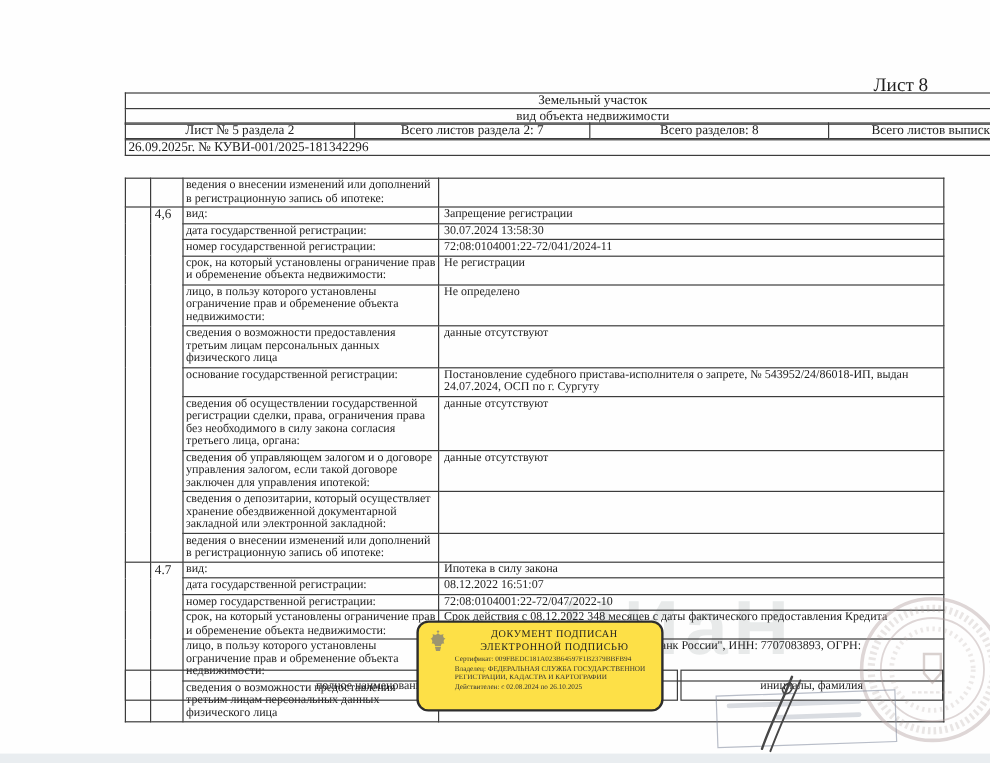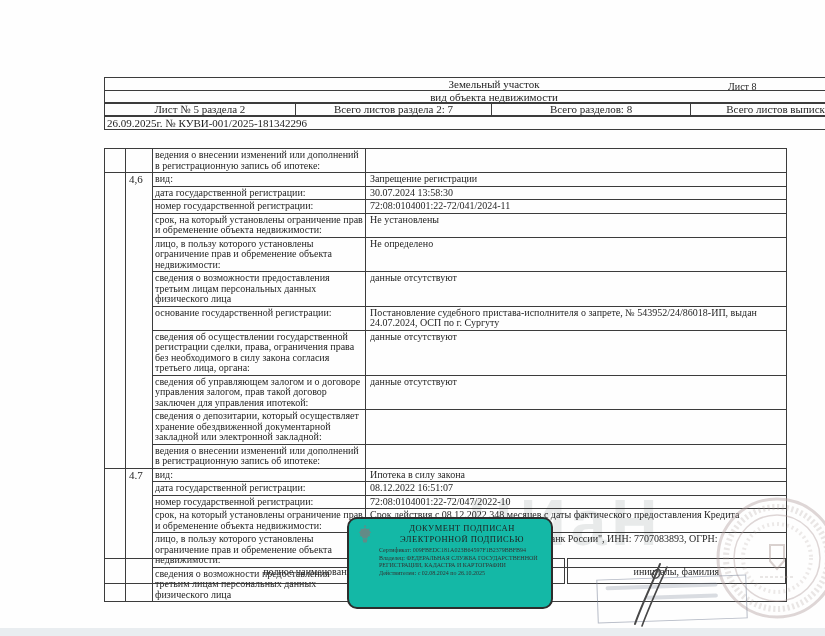--- a/index.html
+++ b/index.html
@@ -1,39 +1,39 @@
 <!DOCTYPE html>
 <html><head>
 <meta charset="utf-8">
 <style>
   html,body{margin:0;padding:0;background:#ffffff;}
   .canvas{position:relative;width:825px;height:636px;background:#fefefe;overflow:hidden;
           font-family:"Liberation Serif", serif;color:#1f1f1f;}
   .abs{position:absolute;}
   
-  .sheet-label{left:728px;top:81px;font-size:10px;z-index:2;}
+  .sheet-label{left:728px;top:63px;font-size:16px;z-index:2;}
   table{border-collapse:collapse;table-layout:fixed;}
   .hdr{left:104px;width:780px;font-size:11px;z-index:2;background:transparent;}
   .hdr td{border:1px solid #3c3c3c;padding:0 2px;height:12px;line-height:12px;overflow:hidden;white-space:nowrap;}
   .t1{top:77px;} .t1 td{text-align:center;}
   .t2{top:102px;} .t2 td{text-align:center;}
   .t3{top:116px;} .t3 td{text-align:left;}
   .t4{top:129px;}
   
   .main{left:104px;top:148px;width:682px;font-size:10px;z-index:2;padding-left:40px;}
   .main td{border:1px solid #3c3c3c;vertical-align:top;line-height:10.5px;padding:1px 2px;}
   .main td.num{font-size:11px;padding-left:3px;}
   .main td.val{padding-left:4px;}
   
   .footer{left:104px;top:558px;width:682px;height:26px;display:flex;z-index:2;font-size:10px;}
   .fcell{border:1px solid #3c3c3c;text-align:center;line-height:26px;overflow:hidden;}
   .fcell.left{width:460px;}
   .fcell.right{width:218px;margin-left:2px;}
   
-  .stampbox{left:347px;top:517px;width:206px;height:92px;background:#14b8a6;
+  .stampbox{left:347px;top:517px;width:206px;height:76px;background:#fde047;
             border:2px solid #2d2d2d;border-radius:10px;z-index:5;box-sizing:border-box;
             padding:4px 6px 2px 30px;}
   .stampbox .big{font-size:8.5px;text-align:center;letter-spacing:.5px;line-height:10.5px;}
   .stampbox .small{font-size:6px;line-height:7.5px;color:#333;white-space:nowrap;overflow:hidden;}
   .eagle{position:absolute;left:6px;top:5px;width:20px;height:22px;opacity:.75;}
   
   .watermark{left:468px;top:486px;font-family:"Liberation Sans",sans-serif;font-weight:bold;
              font-size:64px;letter-spacing:5px;color:#d7dbdb;opacity:.55;z-index:1;}
   .seal{left:702px;top:483px;width:150px;height:150px;z-index:3;opacity:.42;}
   .bailiff{left:597px;top:577px;width:150px;height:44px;border:1px solid rgba(125,135,155,.55);
@@ -115,40 +115,40 @@
     <tr>
       <td>дата государственной регистрации:</td>
       <td class="val">30.07.2024 13:58:30</td>
     </tr>
     <tr>
       <td>номер государственной регистрации:</td>
       <td class="val">72:08:0104001:22-72/041/2024-11</td>
     </tr>
     <tr>
       <td>срок, на который установлены ограничение прав и обременение объекта недвижимости:</td>
-      <td class="val">Не установлены</td>
+      <td class="val">Не регистрации</td>
     </tr>
     <tr>
       <td>лицо, в пользу которого установлены ограничение прав и обременение объекта недвижимости:</td>
       <td class="val">Не определено</td>
     </tr>
     <tr>
       <td>сведения о возможности предоставления третьим лицам персональных данных физического лица</td>
       <td class="val">данные отсутствуют</td>
     </tr>
     <tr>
       <td>основание государственной регистрации:</td>
       <td class="val">Постановление судебного пристава-исполнителя о запрете, № 543952/24/86018-ИП, выдан 24.07.2024, ОСП по г. Сургуту</td>
     </tr>
     <tr>
       <td>сведения об осуществлении государственной регистрации сделки, права, ограничения права без необходимого в силу закона согласия третьего лица, органа:</td>
       <td class="val">данные отсутствуют</td>
     </tr>
     <tr>
-      <td>сведения об управляющем залогом и о договоре управления залогом, прав такой договор заключен для управления ипотекой:</td>
+      <td>сведения об управляющем залогом и о договоре управления залогом, если такой договоре заключен для управления ипотекой:</td>
       <td class="val">данные отсутствуют</td>
     </tr>
     <tr>
       <td>сведения о депозитарии, который осуществляет хранение обездвиженной документарной закладной или электронной закладной:</td>
       <td class="val"></td>
     </tr>
     <tr>
       <td>ведения о внесении изменений или дополнений в регистрационную запись об ипотеке:</td>
       <td class="val"></td>
     </tr>

